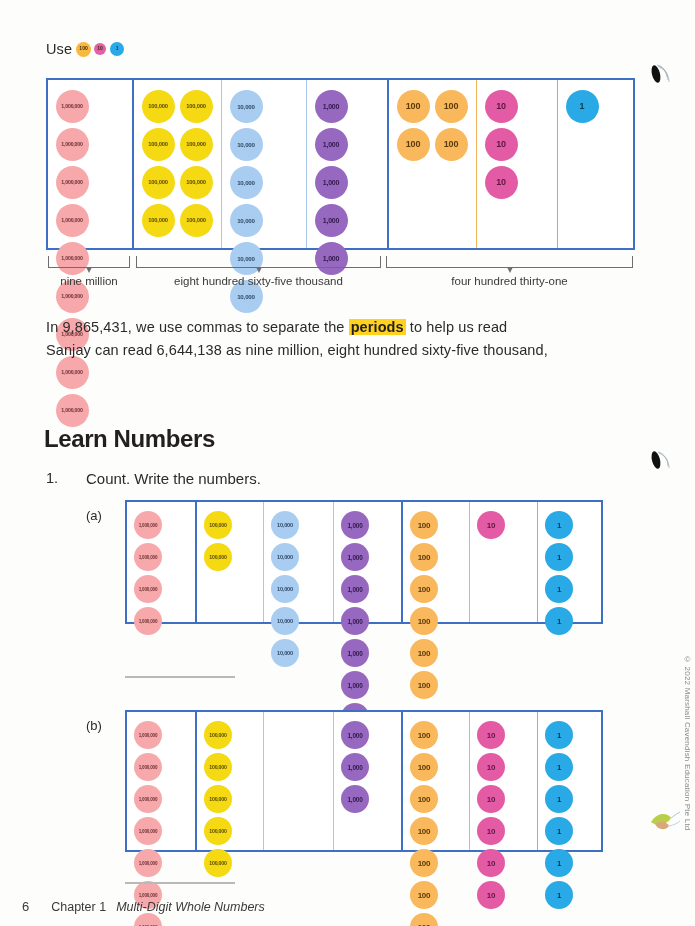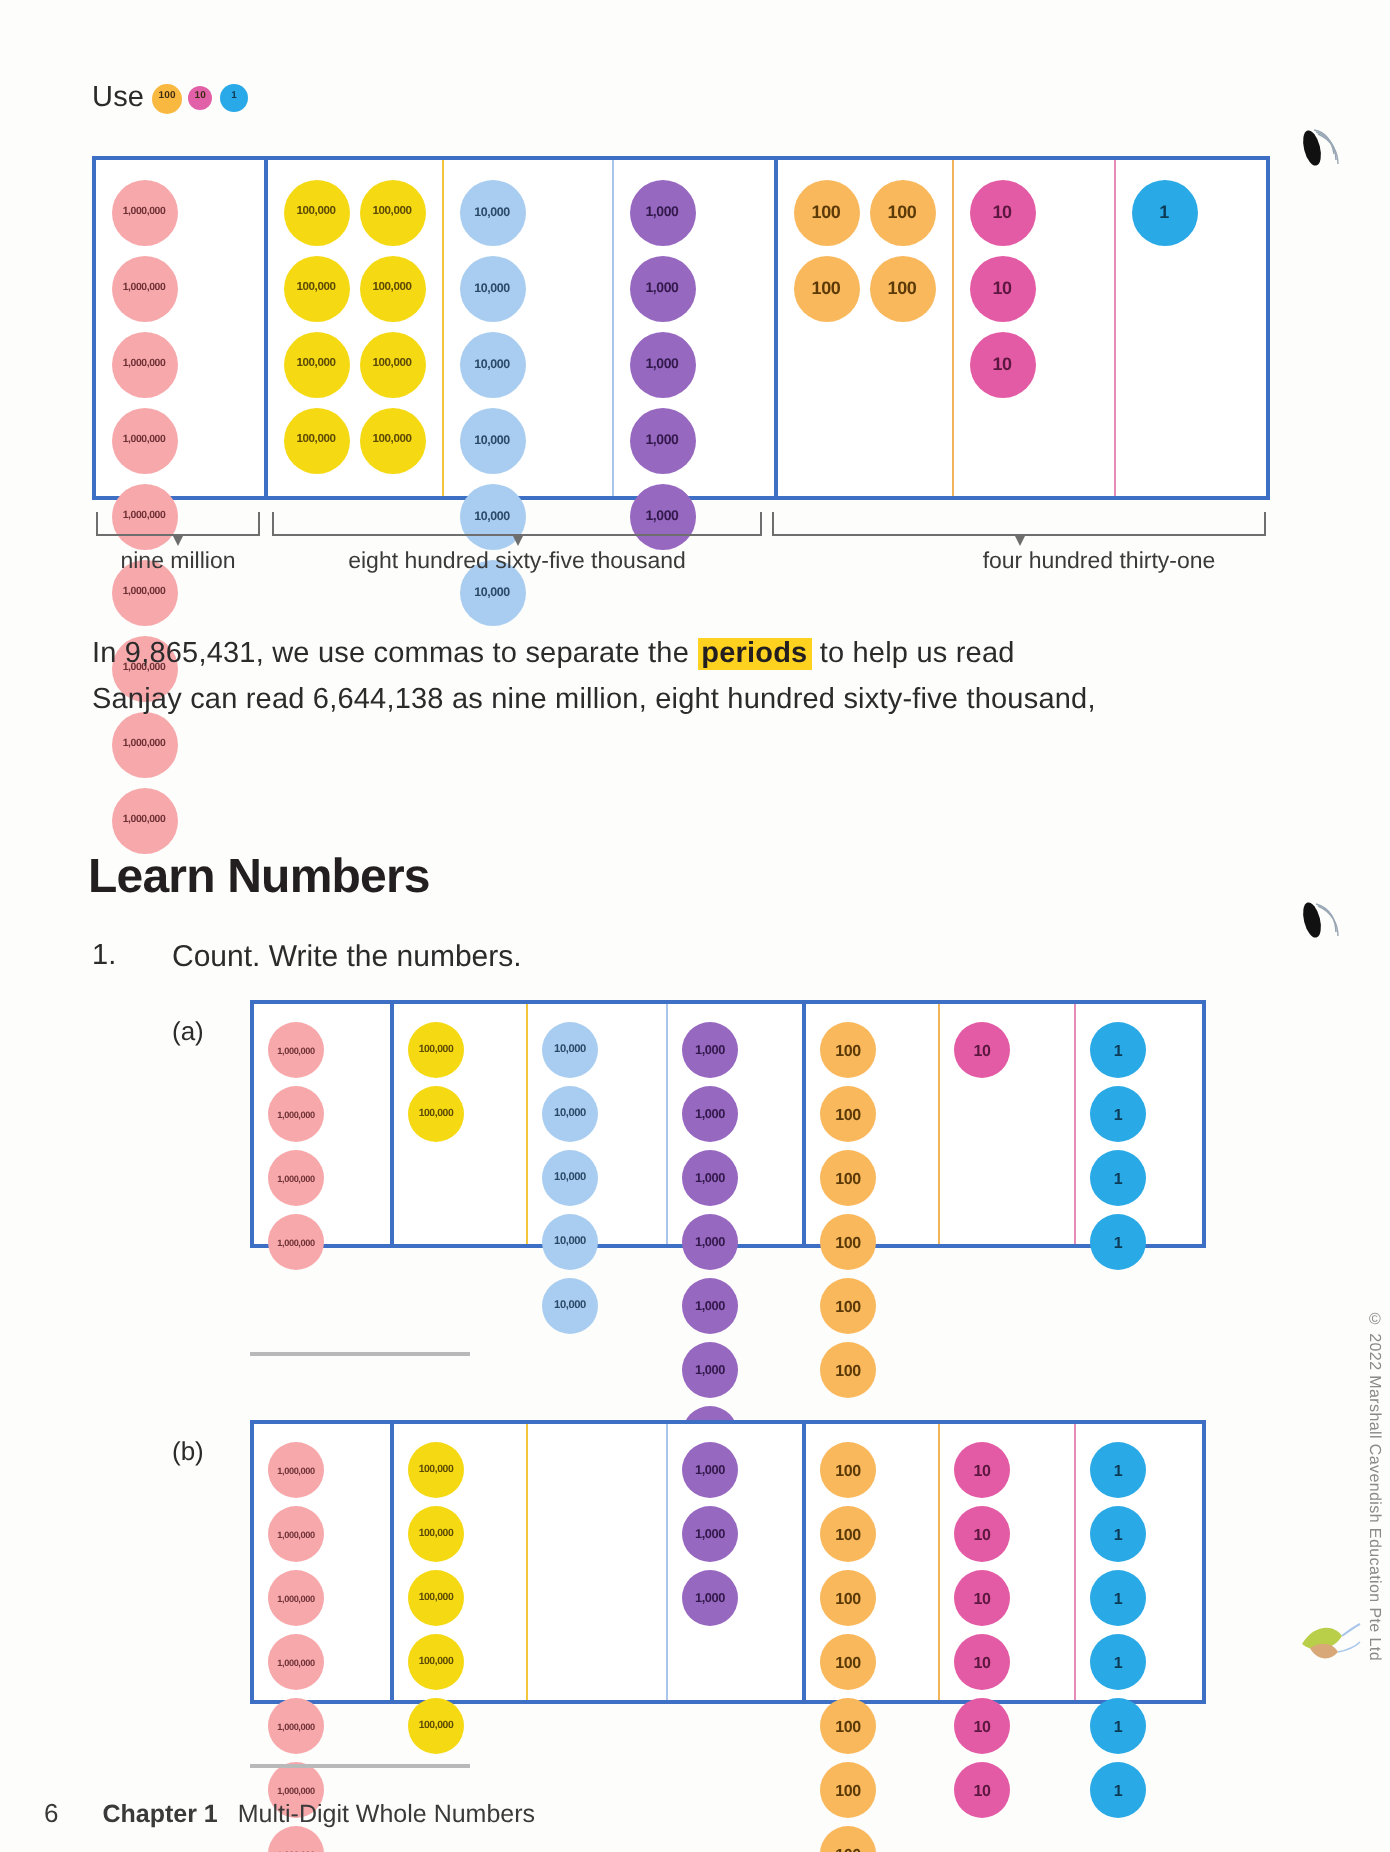--- a/index.html
+++ b/index.html
@@ -219,22 +219,22 @@
     position: absolute;
     left: 22px;
     top: 899px;
     display: flex;
     align-items: baseline;
     gap: 22px;
     font-size: 12.5px;
     color: #3a3a3a;
   }
   #footer-page { font-weight: normal; font-size: 13px; }
-  #footer-chapter { font-weight: bold; }
-  #footer-title { margin-left: -12px; }
+  #footer-chapter { font-weight: normal; }
+  #footer-title { margin-left: -12px; font-style: italic; }
 
   
   #copyright {
     position: absolute;
     right: 3px;
     top: 655px;
     font-size: 8px;
     color: #8a8a8a;
     writing-mode: vertical-rl;
     text-orientation: mixed;
@@ -315,21 +315,21 @@
 
   <div class="bracket-row">
       <div class="bracket" style="left: 2px; width: 82px;"></div>
       <div class="bracket-arrow" style="left: 43px;"></div>
       <div class="bracket-label" style="left: 43px;">nine million</div>
       <div class="bracket" style="left: 90px; width: 245px;"></div>
       <div class="bracket-arrow" style="left: 212.5px;"></div>
       <div class="bracket-label" style="left: 212.5px;">eight hundred sixty-five thousand</div>
       <div class="bracket" style="left: 340px; width: 247px;"></div>
       <div class="bracket-arrow" style="left: 463.5px;"></div>
-      <div class="bracket-label" style="left: 463.5px; margin-left: 40px;">four hundred thirty-one</div>
+      <div class="bracket-label" style="left: 463.5px;">four hundred thirty-one</div>
     </div>
 
   <div id="para-block" class="body-text">
     <p>
       <span>In 9,865,431, we use commas to separate the </span><span class="highlight">periods</span><span> to help us read</span>
     </p>
     <p>Sanjay can read 6,644,138 as nine million, eight hundred sixty-five thousand,</p>
   </div>
 
   <div id="learn-heading">Learn Numbers</div>

